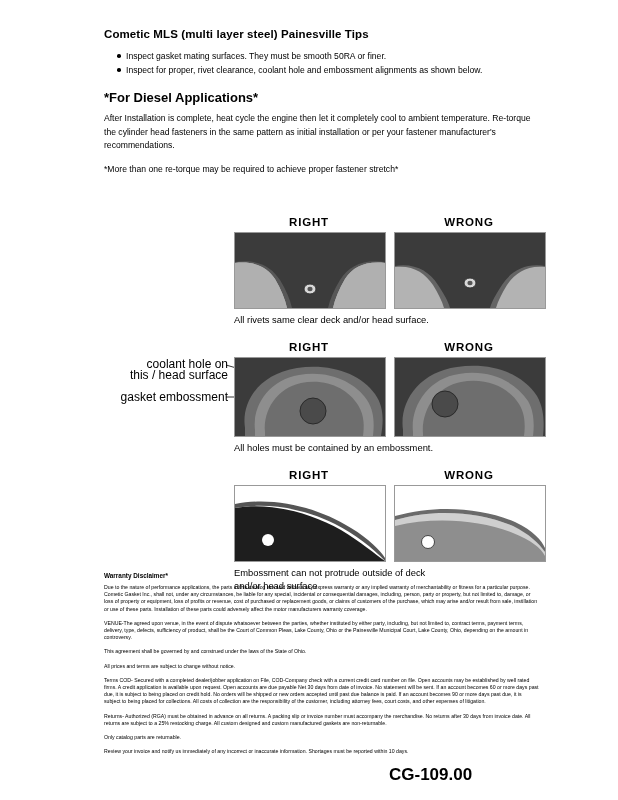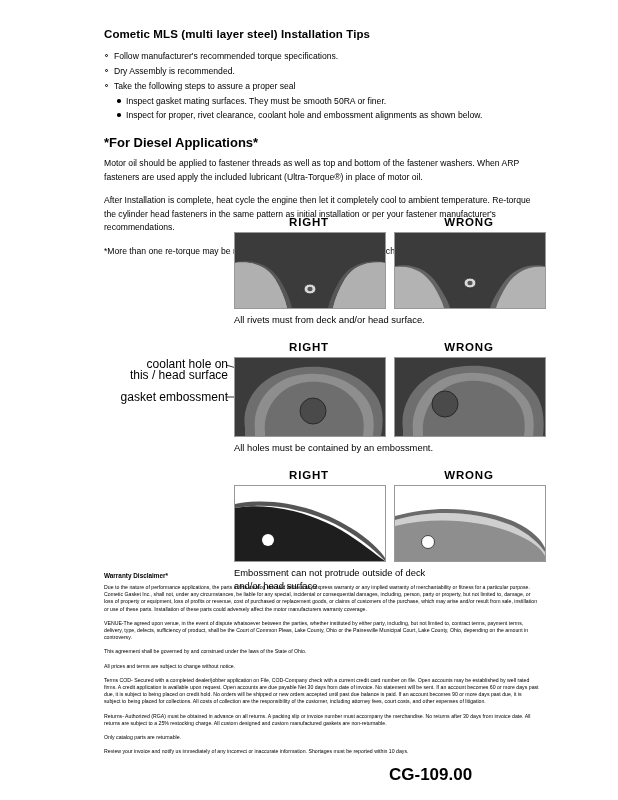--- a/index.html
+++ b/index.html
@@ -168,34 +168,28 @@
     font-weight: bold;
   }
   svg { display: block; }
 </style>
 </head>
 <body>
 
 <div class="page">
 
   <div class="content">
-    <h1 class="title">Cometic MLS (multi layer steel) Installation Tips</h1>
-
-    <ul class="bullets">
-      <li>Follow manufacturer's recommended torque specifications.</li>
-      <li>Dry Assembly is recommended.</li>
-      <li>Take the following steps to assure a proper seal</li>
-    </ul>
+    <h1 class="title">Cometic MLS (multi layer steel) Painesville Tips</h1>
+
     <ul class="subbullets">
       <li>Inspect gasket mating surfaces.  They must be smooth 50RA or finer.</li>
       <li>Inspect for proper, rivet clearance, coolant hole and embossment alignments as shown below.</li>
     </ul>
 
     <h2 class="subtitle">*For Diesel Applications*</h2>
-    <p class="para">Motor oil should be applied to fastener threads as well as top and bottom of the fastener washers.  When ARP fasteners are used apply the included lubricant (Ultra-Torque®) in place of motor oil.</p>
     <p class="para">After Installation is complete, heat cycle the engine then let it completely cool to ambient temperature.  Re-torque the cylinder head fasteners in the same pattern as initial installation or per your fastener manufacturer's recommendations.</p>
     <p class="note">*More than one re-torque may be required to achieve proper fastener stretch*</p>
   </div>
 
   <div class="figures">
 
     <div class="fig-row">
       <div class="fig-col">
         <div class="fig-label">RIGHT</div>
         <div class="fig-box">
@@ -215,21 +209,21 @@
           <svg width="150" height="75" viewBox="0 0 150 75">
             <rect x="0" y="0" width="150" height="75" fill="#ffffff"></rect>
             <path d="M0,0 L150,0 L150,34 C132,32 120,40 112,52 C107,60 103,68 101,75 L49,75 C47,68 43,60 38,52 C30,40 18,32 0,34 Z" fill="#3b3b3b"></path>
             <path d="M0,33 C20,30 34,38 43,52 C49,61 53,68 55,75 L95,75 C97,68 101,61 107,52 C116,38 130,30 150,33 L150,75 L0,75 Z" fill="#808080" opacity="0.6"></path>
             <ellipse cx="75" cy="50" rx="6" ry="5" fill="#d8d8d8" stroke="#333" stroke-width="1"></ellipse>
             <ellipse cx="75" cy="50" rx="2.6" ry="2.2" fill="#555"></ellipse>
           </svg>
         </div>
       </div>
     </div>
-    <div class="caption">All rivets must from deck and/or head surface.</div>
+    <div class="caption">All rivets same clear deck and/or head surface.</div>
 
     <div style="height:16px"></div>
     <div class="fig-row" style="position:relative;">
       <div class="annot" style="left:-132px; top:16px; width:126px;">coolant hole on</div>
       <div class="annot" style="left:-132px; top:27px; width:126px;">this / head surface</div>
       <div class="annot" style="left:-132px; top:49px; width:126px;">gasket embossment</div>
       <svg style="position:absolute; left:-8px; top:18px;" width="80" height="50" viewBox="0 0 80 50">
         <line x1="0" y1="6" x2="62" y2="24" stroke="#000" stroke-width="0.8"></line>
         <line x1="0" y1="38" x2="52" y2="38" stroke="#000" stroke-width="0.8"></line>
       </svg>

